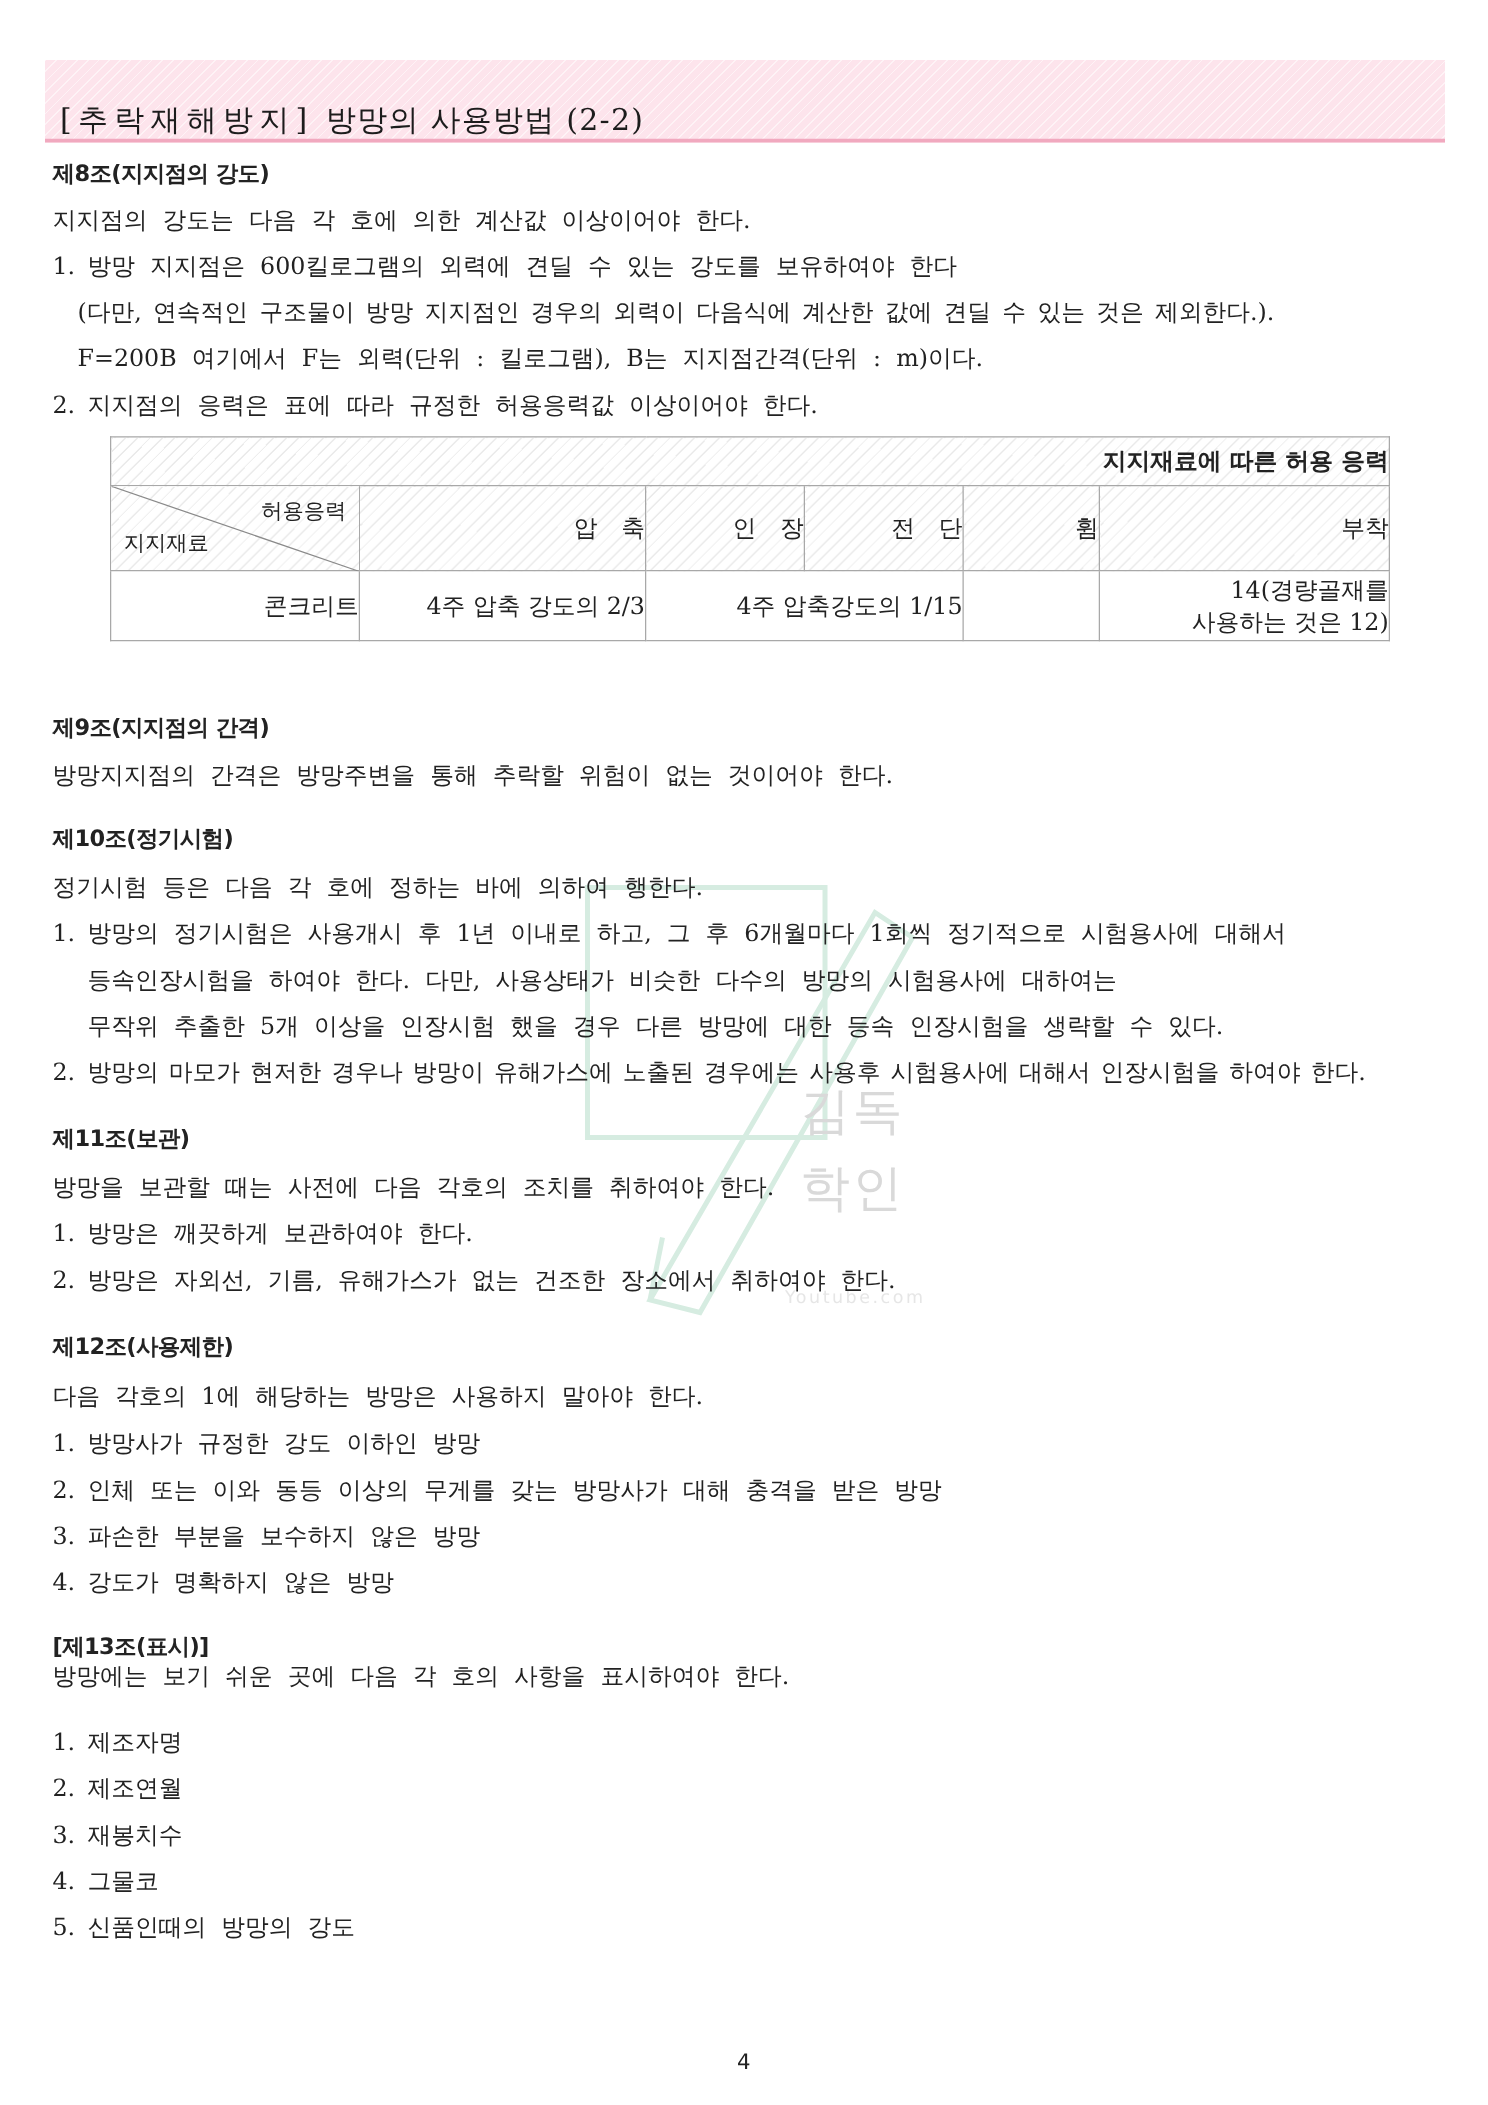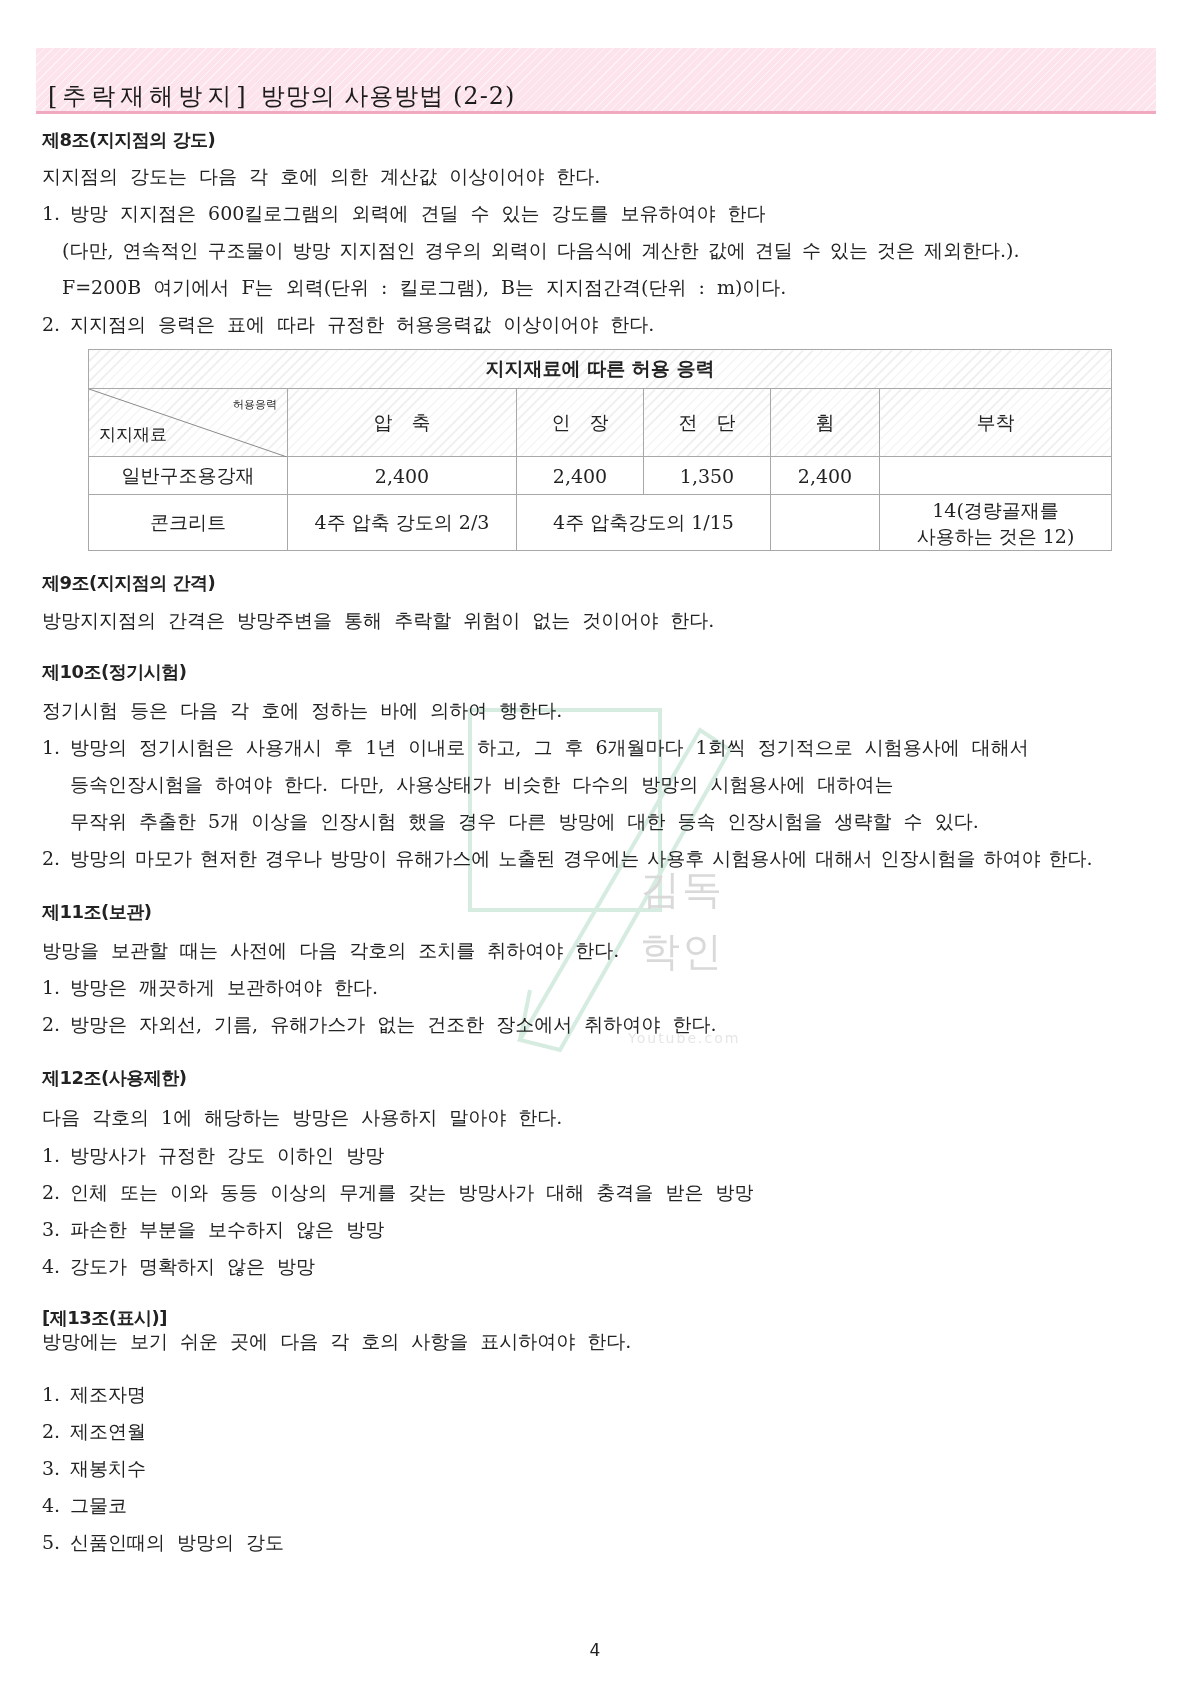--- a/index.html
+++ b/index.html
@@ -29,31 +29,31 @@
     .heading { font-family: "DejaVu Sans", "Liberation Sans", sans-serif; font-weight: bold; font-size: 18px; letter-spacing: -0.5px; }
     .indent { left: 62px; }
     .num { display: inline-block; width: 28px; }
     .word-spaced { word-spacing: 6px; }
 
     table.stress {
       position: absolute; left: 88px; top: 349px; width: 1024px;
       border-collapse: collapse; font-size: 19px;
     }
     table.stress td, table.stress th {
-      border: 1px solid #a8a8a8; text-align: center; font-weight: normal; padding: 0;
+      border: 1px solid #a8a8a8; text-align: right; font-weight: normal; padding: 0;
     }
     .hatch {
       background-color: #ffffff;
       background-image: repeating-linear-gradient(135deg, #e9e9e9 0px, #e9e9e9 1px, transparent 1px, transparent 7px);
     }
     .table-title { height: 38px; font-family: "DejaVu Sans", sans-serif; font-weight: bold !important; font-size: 19px; }
     .hdr-row { height: 68px; }
     .diag-cell { position: relative; width: 198px; }
     .diag-cell svg { position: absolute; left: 0; top: 0; }
-    .diag-cell .top-label { position: absolute; right: 10px; top: 8px; font-size: 11px; }
+    .diag-cell .top-label { position: absolute; right: 10px; top: 8px; font-size: 17px; }
     .diag-cell .bottom-label { position: absolute; left: 10px; bottom: 10px; font-size: 17px; }
     .row1 { height: 38px; }
     .row2 { height: 56px; }
     .multi { line-height: 26px; }
 
     .watermark {
       position: absolute; left: 460px; top: 690px; width: 300px; height: 380px; pointer-events: none;
     }
     .wm-text {
       position: absolute; font-family: "DejaVu Sans", sans-serif; color: #d9d9d9; font-size: 40px; line-height: 62px;
@@ -106,28 +106,20 @@
             <line x1="0" y1="0" x2="198" y2="68" stroke="#8a8a8a" stroke-width="1"></line>
           </svg>
       <span class="top-label">허용응력</span>
       <span class="bottom-label">지지재료</span>
     </th>
     <th class="hatch" style="width:228px">압　축</th>
     <th class="hatch" style="width:126px">인　장</th>
     <th class="hatch" style="width:126px">전　단</th>
     <th class="hatch" style="width:108px">휨</th>
     <th class="hatch">부착</th>
-  </tr>
-  <tr class="row1">
-    <td>일반구조용강재</td>
-    <td>2,400</td>
-    <td>2,400</td>
-    <td>1,350</td>
-    <td>2,400</td>
-    <td></td>
   </tr>
   <tr class="row2">
     <td>콘크리트</td>
     <td>4주 압축 강도의 2/3</td>
     <td colspan="2">4주 압축강도의 1/15</td>
     <td></td>
     <td class="multi">
       <div>14(경량골재를</div>
       <div>사용하는 것은 12)</div>
     </td>

